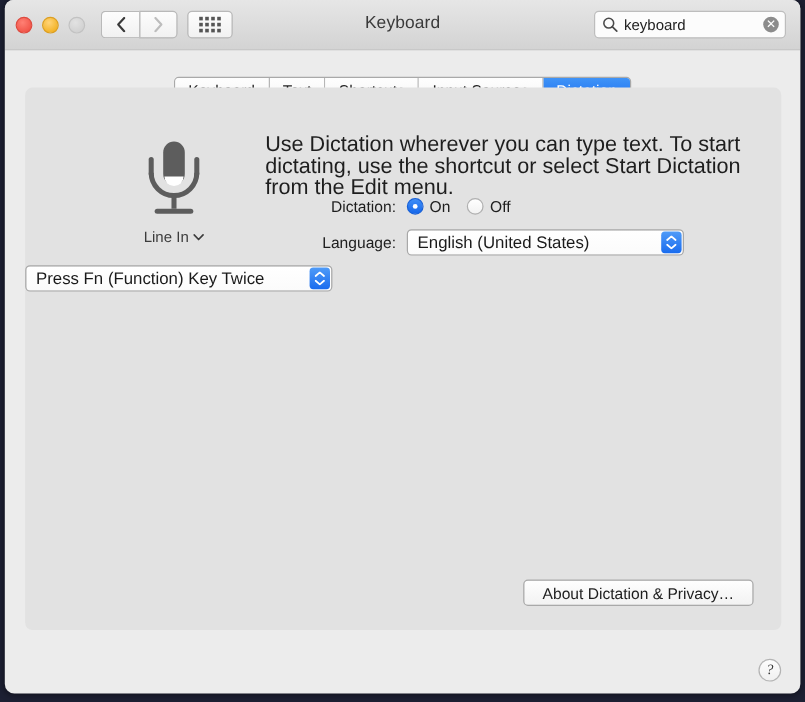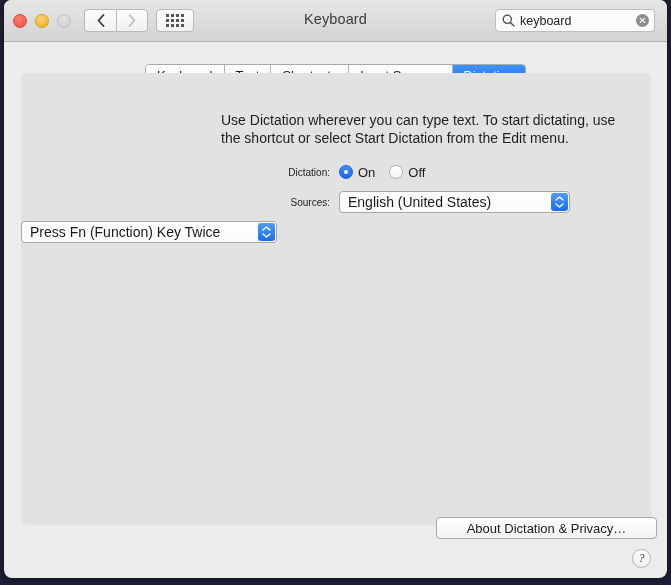--- a/index.html
+++ b/index.html
@@ -203,21 +203,21 @@
     align-items: center;
     gap: 4px;
   }
 
   
   .desc {
     position: absolute;
     left: 200px;
     top: 38px;
     width: 404px;
-    font-size: 14px;
+    font-size: 18px;
     line-height: 18px;
     color: #1e1e1e;
   }
 
   
   .form {
     position: absolute;
     left: 0;
     top: 88px;
     width: 100%;
@@ -225,21 +225,21 @@
   .row {
     display: flex;
     align-items: center;
     margin-bottom: 8px;
     height: 22px;
   }
   .row .lbl {
     width: 318px;
     text-align: right;
     padding-right: 9px;
-    font-size: 10px;
+    font-size: 13px;
     color: #1e1e1e;
     box-sizing: border-box;
   }
 
   .radio-group { display: flex; align-items: center; gap: 14px; }
   .radio { display: flex; align-items: center; gap: 5px; font-size: 13px; color: #1e1e1e; }
   .dot {
     width: 14px; height: 14px;
     border-radius: 50%;
     box-sizing: border-box;
@@ -293,32 +293,31 @@
     align-items: center;
     justify-content: center;
     gap: 2px;
   }
 
   
   .about-btn {
     position: absolute;
     left: 415px;
     top: 410px;
-    width: 221px;
+    width: 192px;
     height: 22px;
     background: linear-gradient(to bottom, #fefefe, #f2f2f2);
     border: 1px solid #a9a9a9;
     border-radius: 4px;
     box-sizing: border-box;
     font-size: 13px;
     color: #1d1d1d;
     display: flex;
     align-items: center;
     justify-content: center;
-    margin-top: 34px;
   }
 
   
   .help-btn {
     position: absolute;
     right: 16px;
     bottom: 10px;
     width: 19px;
     height: 19px;
     border-radius: 50%;
@@ -394,41 +393,58 @@
       <div class="tab">Keyboard</div>
       <div class="tab">Text</div>
       <div class="tab">Shortcuts</div>
       <div class="tab">Input Sources</div>
       <div class="tab active">Dictation</div>
     </div>
   </div>
 
   <div class="panel">
 
+    <div class="mic-block">
+      <svg width="62" height="66" viewBox="0 0 62 66">
+        <rect x="22" y="2" width="18" height="36" rx="9" fill="#5d5d5d"></rect>
+        <path d="M12 28 a19 19 0 0 0 38 0" fill="none" stroke="#5d5d5d" stroke-width="4.2"></path>
+        <line x1="12" y1="17" x2="12" y2="29" stroke="#5d5d5d" stroke-width="4.2" stroke-linecap="round"></line>
+        <line x1="50" y1="17" x2="50" y2="29" stroke="#5d5d5d" stroke-width="4.2" stroke-linecap="round"></line>
+        <line x1="31" y1="47" x2="31" y2="58" stroke="#5d5d5d" stroke-width="4.2"></line>
+        <line x1="17" y1="60" x2="45" y2="60" stroke="#5d5d5d" stroke-width="4.2" stroke-linecap="round"></line>
+        <path d="M23 31 h16 a8 8 0 0 1 -16 0 z" fill="#ffffff"></path>
+      </svg>
+      <div class="mic-label">
+        <span>Line In</span>
+        <svg width="9" height="6" viewBox="0 0 9 6">
+          <polyline points="0.8,0.8 4.5,4.6 8.2,0.8" fill="none" stroke="#3c3c3c" stroke-width="1.4" stroke-linecap="round" stroke-linejoin="round"></polyline>
+        </svg>
+      </div>
+    </div>
 
     <div class="desc">Use Dictation wherever you can type text. To start dictating, use the shortcut or select Start Dictation from the Edit menu.</div>
 
     <div class="form">
 
       <div class="row">
         <div class="lbl">Dictation:</div>
         <div class="radio-group">
           <label class="radio">
             <span class="dot on"></span>
             <span>On</span>
           </label>
           <label class="radio">
             <span class="dot off"></span>
             <span>Off</span>
           </label>
         </div>
       </div>
 
       <div class="row">
-        <div class="lbl">Sources:</div>
+        <div class="lbl">Language:</div>
         <div class="popup lang">
           <span class="val">English (United States)</span>
           <span class="stepper">
             <svg width="9" height="5" viewBox="0 0 9 5">
               <polyline points="1,4 4.5,1 8,4" fill="none" stroke="#ffffff" stroke-width="1.5" stroke-linecap="round" stroke-linejoin="round"></polyline>
             </svg>
             <svg width="9" height="5" viewBox="0 0 9 5">
               <polyline points="1,1 4.5,4 8,1" fill="none" stroke="#ffffff" stroke-width="1.5" stroke-linecap="round" stroke-linejoin="round"></polyline>
             </svg>
           </span>

